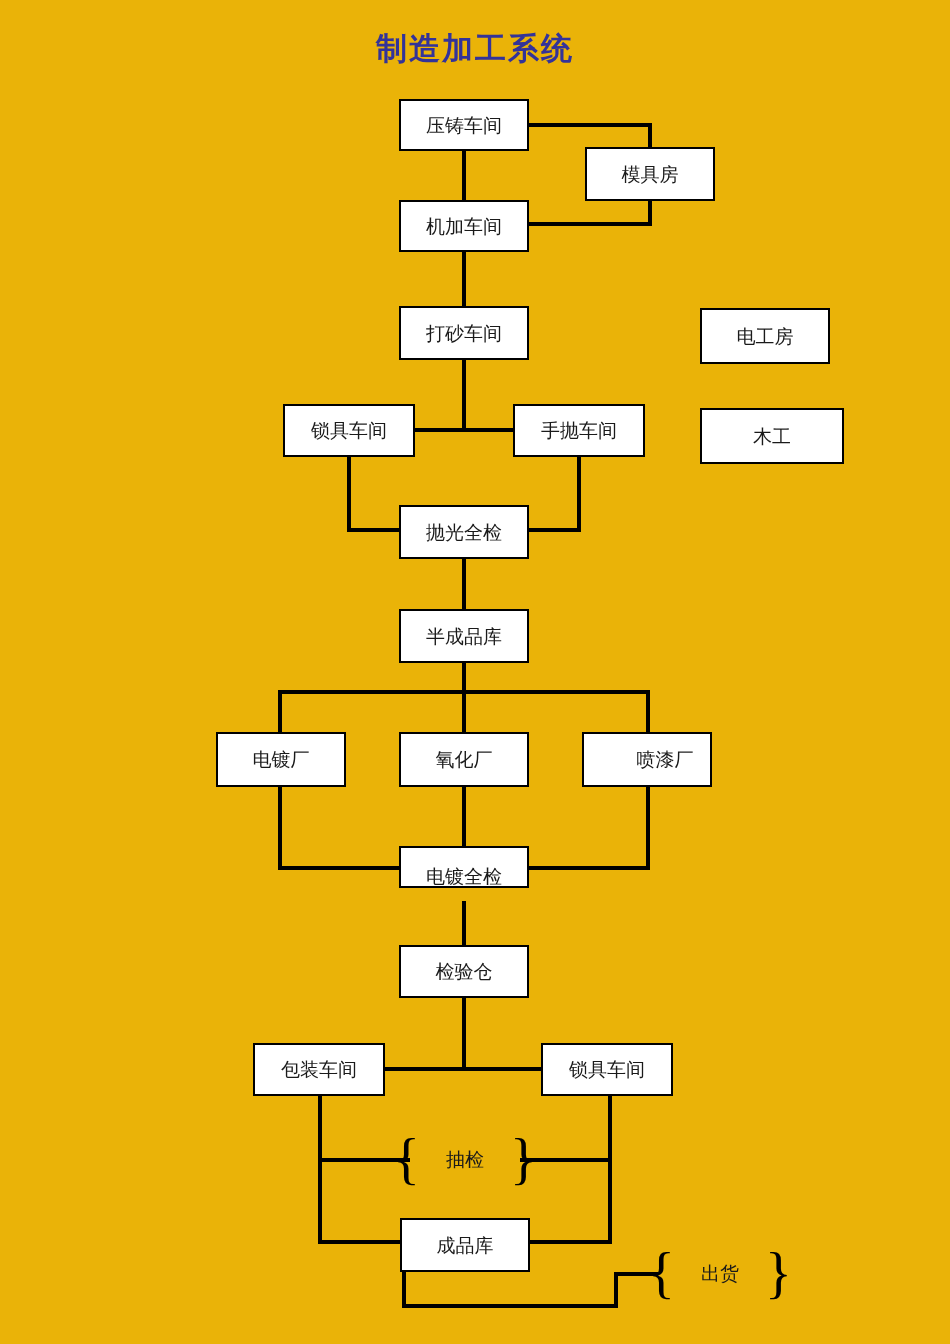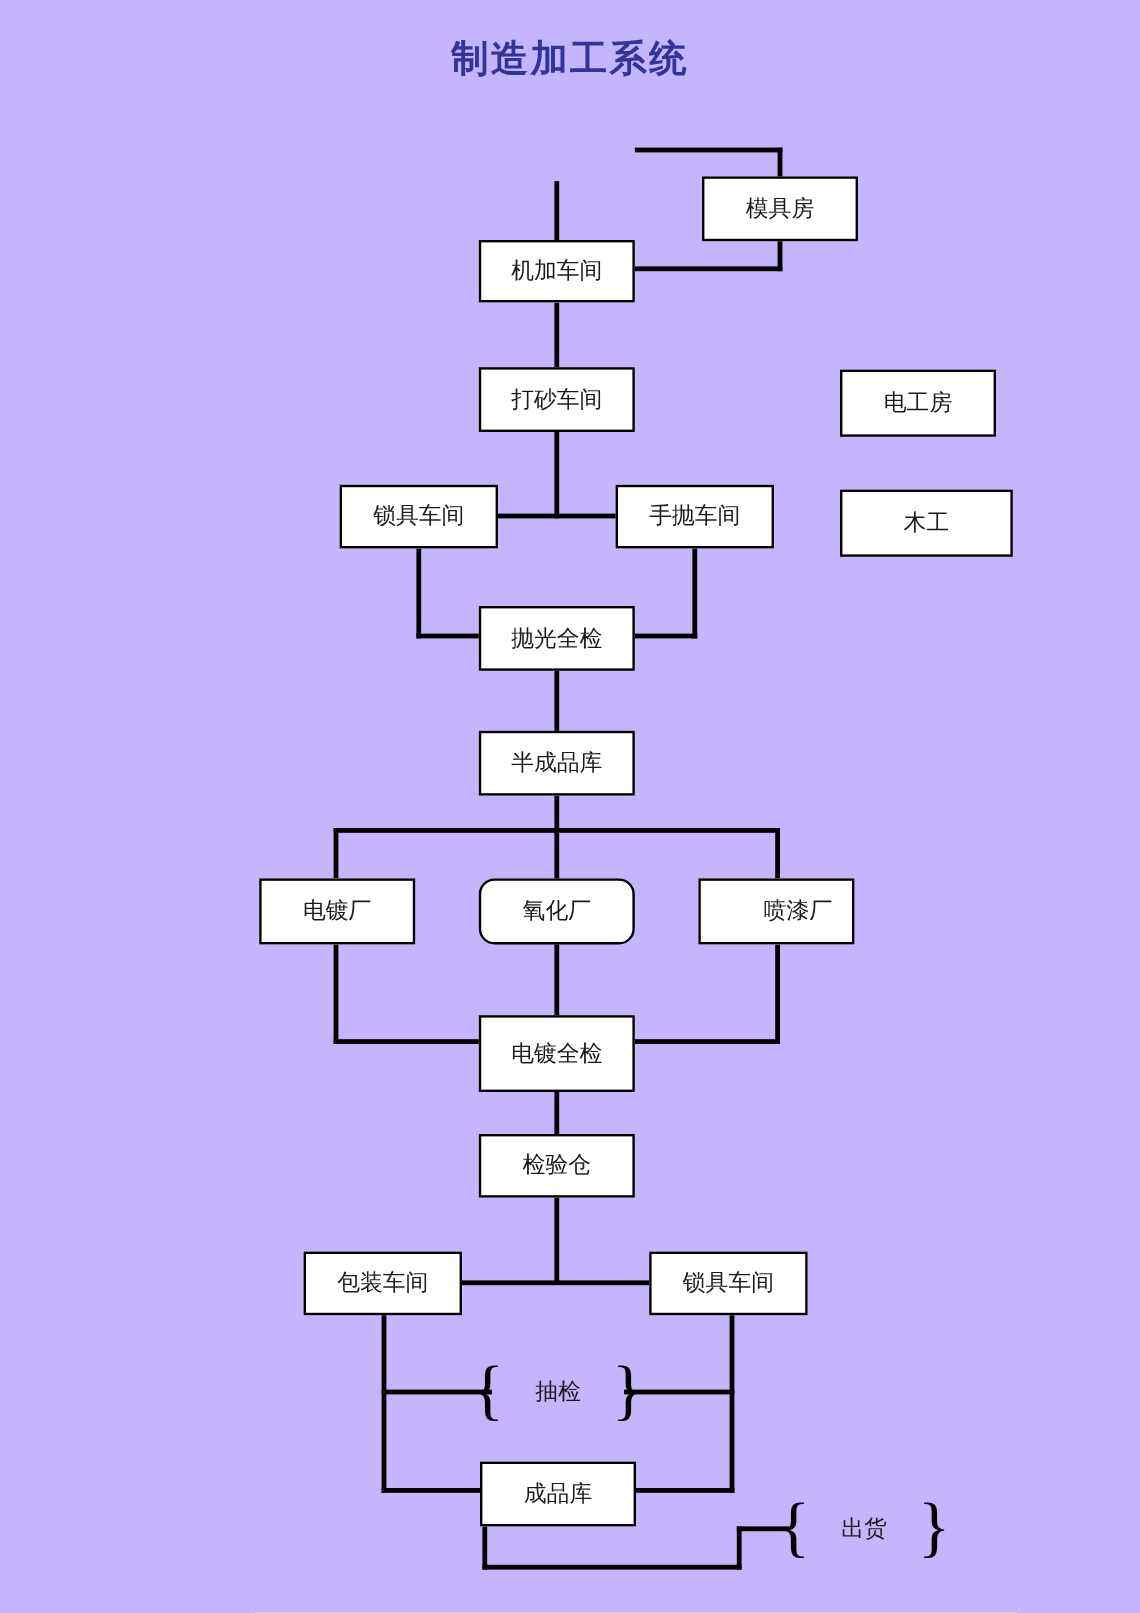--- a/index.html
+++ b/index.html
@@ -7,21 +7,21 @@
     padding: 0;
     background: #ffffff;
   }
   body {
     font-family: "Liberation Serif", "DejaVu Serif", serif;
   }
   #canvas {
     position: relative;
     width: 950px;
     height: 1344px;
-    background: #c4b5fd;
+    background: #eab308;
     overflow: hidden;
   }
   .title {
     position: absolute;
     left: 0;
     top: 28px;
     width: 950px;
     text-align: center;
     font-size: 31px;
     font-weight: bold;
@@ -122,20 +122,23 @@
 
   <div class="line" style="left:608px; top:1096px; width:4px; height:148px;"></div>
   <div class="line" style="left:520px; top:1158px; width:92px; height:4px;"></div>
   <div class="line" style="left:528px; top:1240px; width:84px; height:4px;"></div>
 
   <div class="line" style="left:402px; top:1272px; width:4px; height:36px;"></div>
   <div class="line" style="left:402px; top:1304px; width:216px; height:4px;"></div>
   <div class="line" style="left:614px; top:1272px; width:4px; height:36px;"></div>
   <div class="line" style="left:614px; top:1272px; width:44px; height:4px;"></div>
 
+  <div class="node" style="left:399px; top:99px; width:130px; height:52px;">
+    <span>压铸车间</span>
+  </div>
 
   <div class="node" style="left:585px; top:147px; width:130px; height:54px;">
     <span>模具房</span>
   </div>
 
   <div class="node" style="left:399px; top:200px; width:130px; height:52px;">
     <span>机加车间</span>
   </div>
 
   <div class="node" style="left:399px; top:306px; width:130px; height:54px;">
@@ -163,29 +166,29 @@
   </div>
 
   <div class="node" style="left:399px; top:609px; width:130px; height:54px;">
     <span>半成品库</span>
   </div>
 
   <div class="node" style="left:216px; top:732px; width:130px; height:55px;">
     <span>电镀厂</span>
   </div>
 
-  <div class="node" style="left:399px; top:732px; width:130px; height:55px;border-radius:13px;">
+  <div class="node" style="left:399px; top:732px; width:130px; height:55px;">
     <span>氧化厂</span>
   </div>
 
   <div class="node" style="left:582px; top:732px; width:130px; height:55px;padding-left:36px;">
     <span>喷漆厂</span>
   </div>
 
-  <div class="node" style="left:399px; top:846px; width:130px; height:64px;">
+  <div class="node" style="left:399px; top:846px; width:130px; height:42px;align-items:flex-end;">
     <span>电镀全检</span>
   </div>
 
   <div class="node" style="left:399px; top:945px; width:130px; height:53px;">
     <span>检验仓</span>
   </div>
 
   <div class="node" style="left:253px; top:1043px; width:132px; height:53px;">
     <span>包装车间</span>
   </div>

